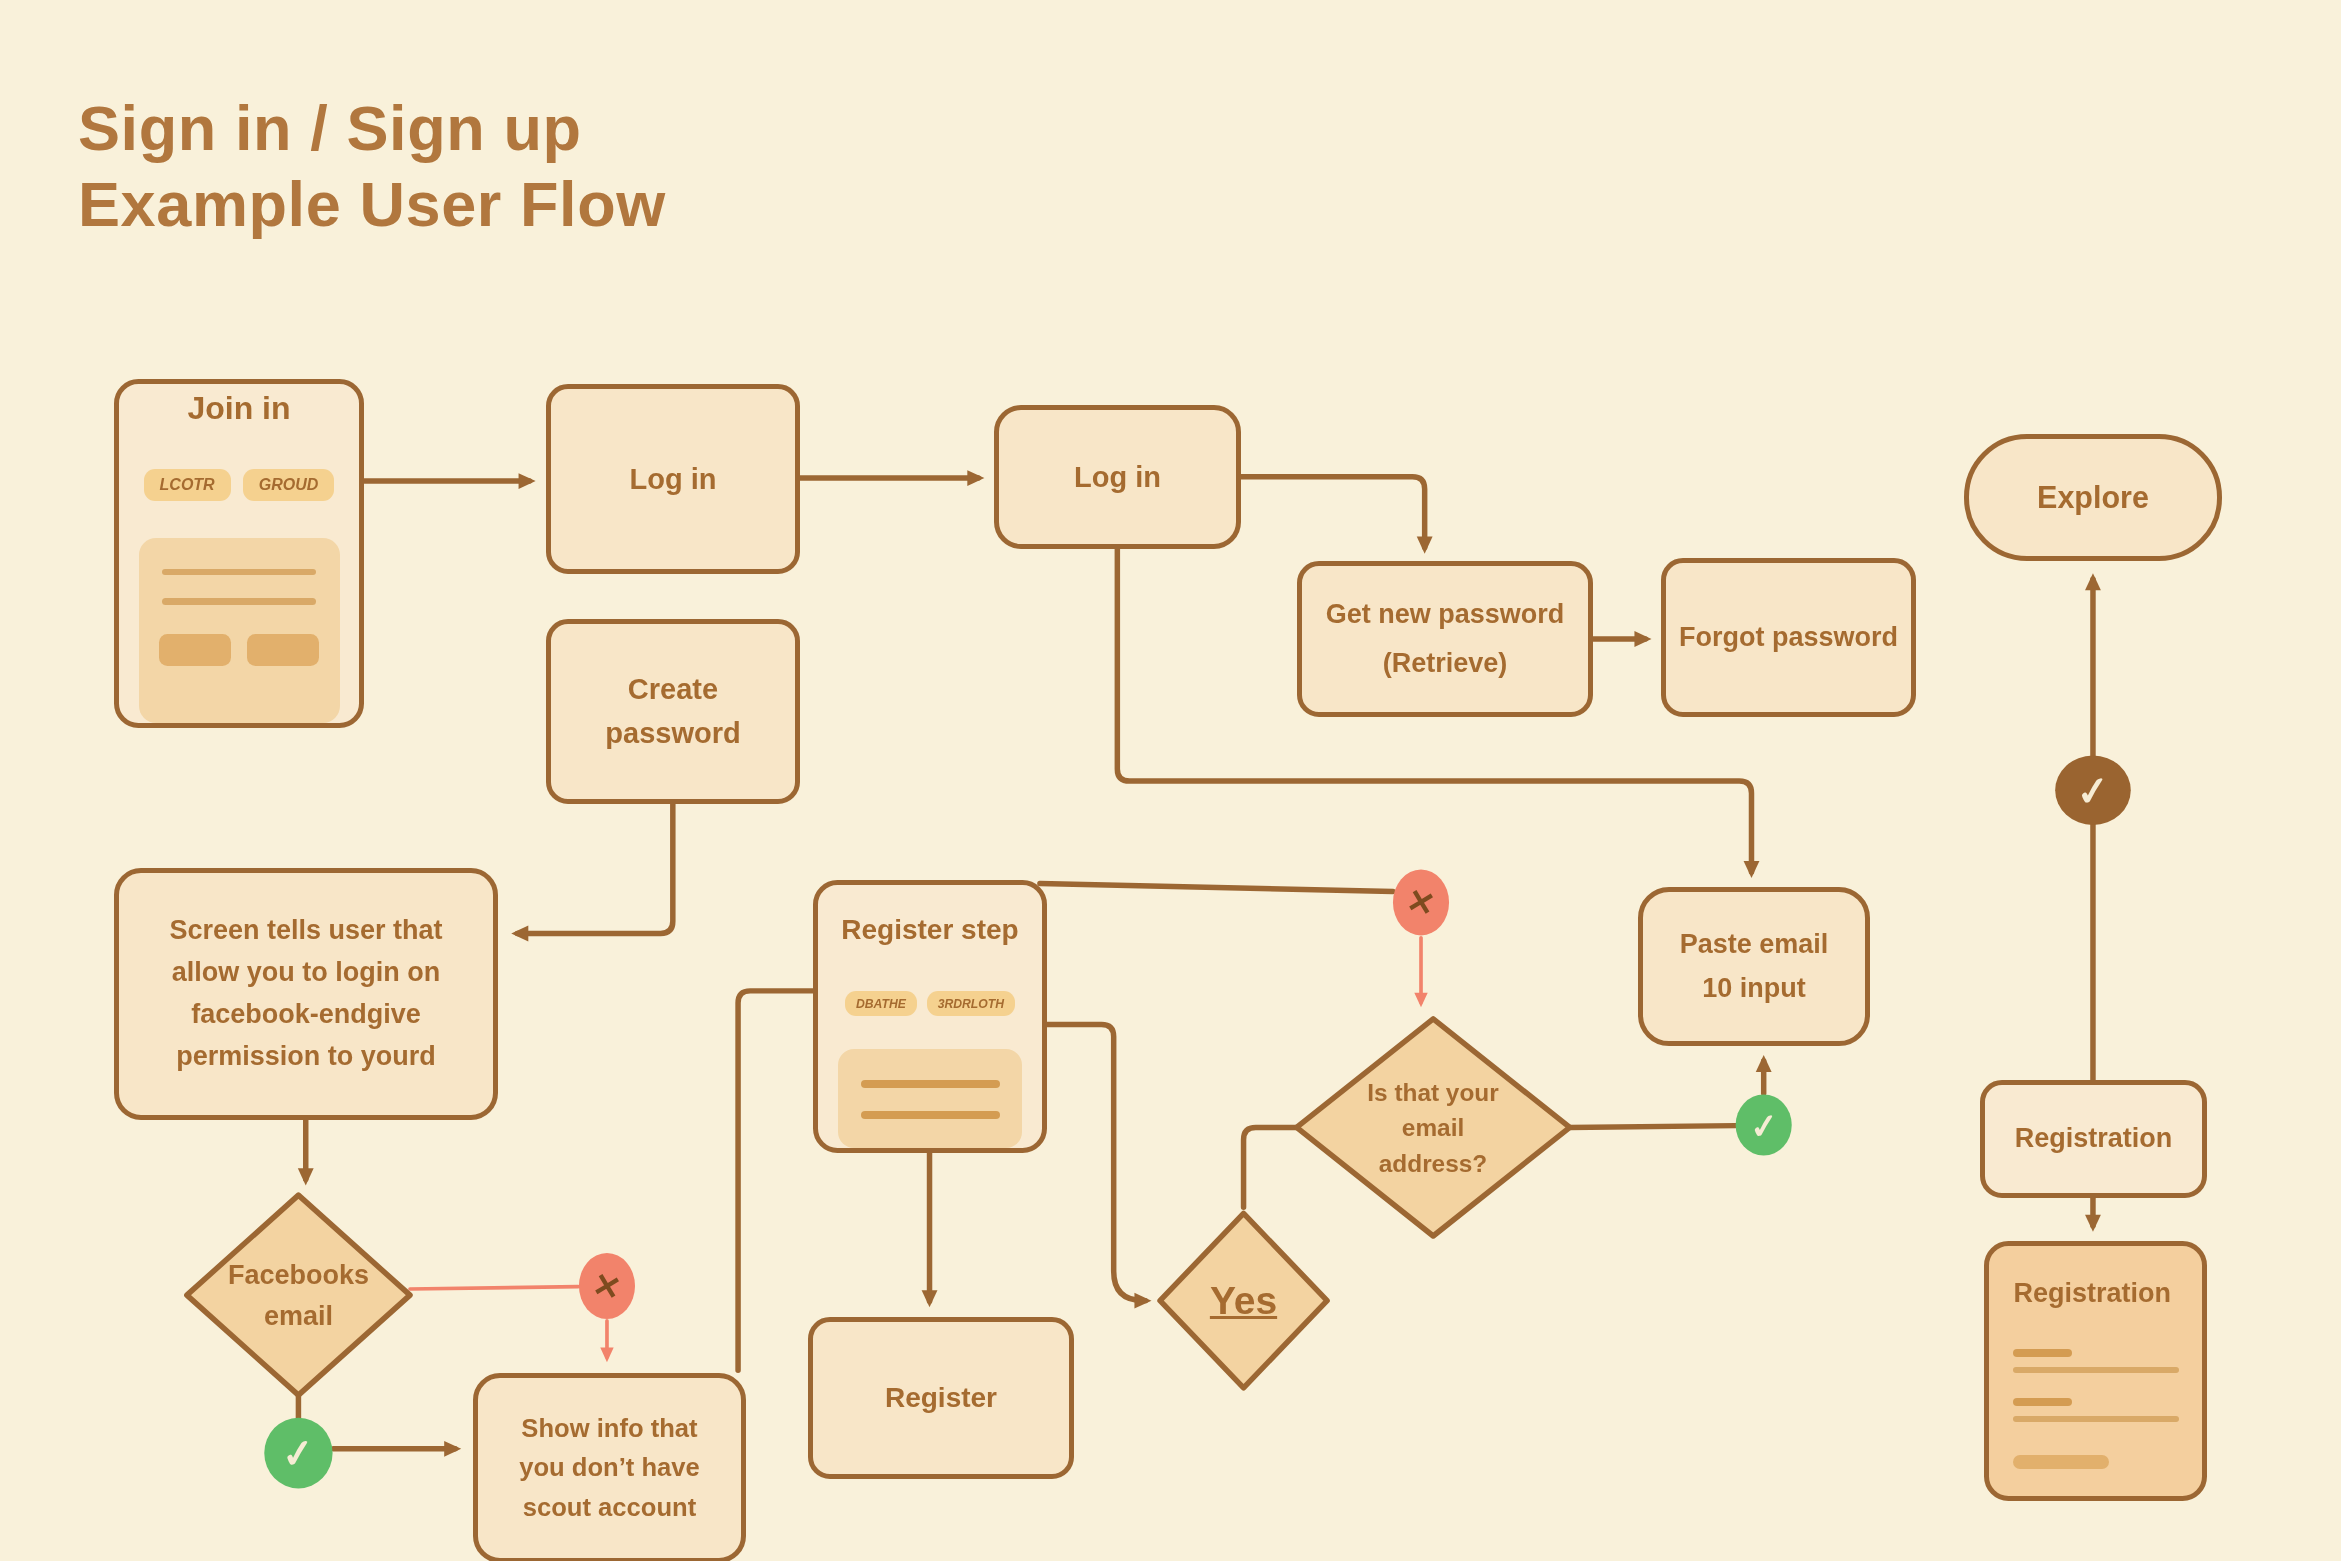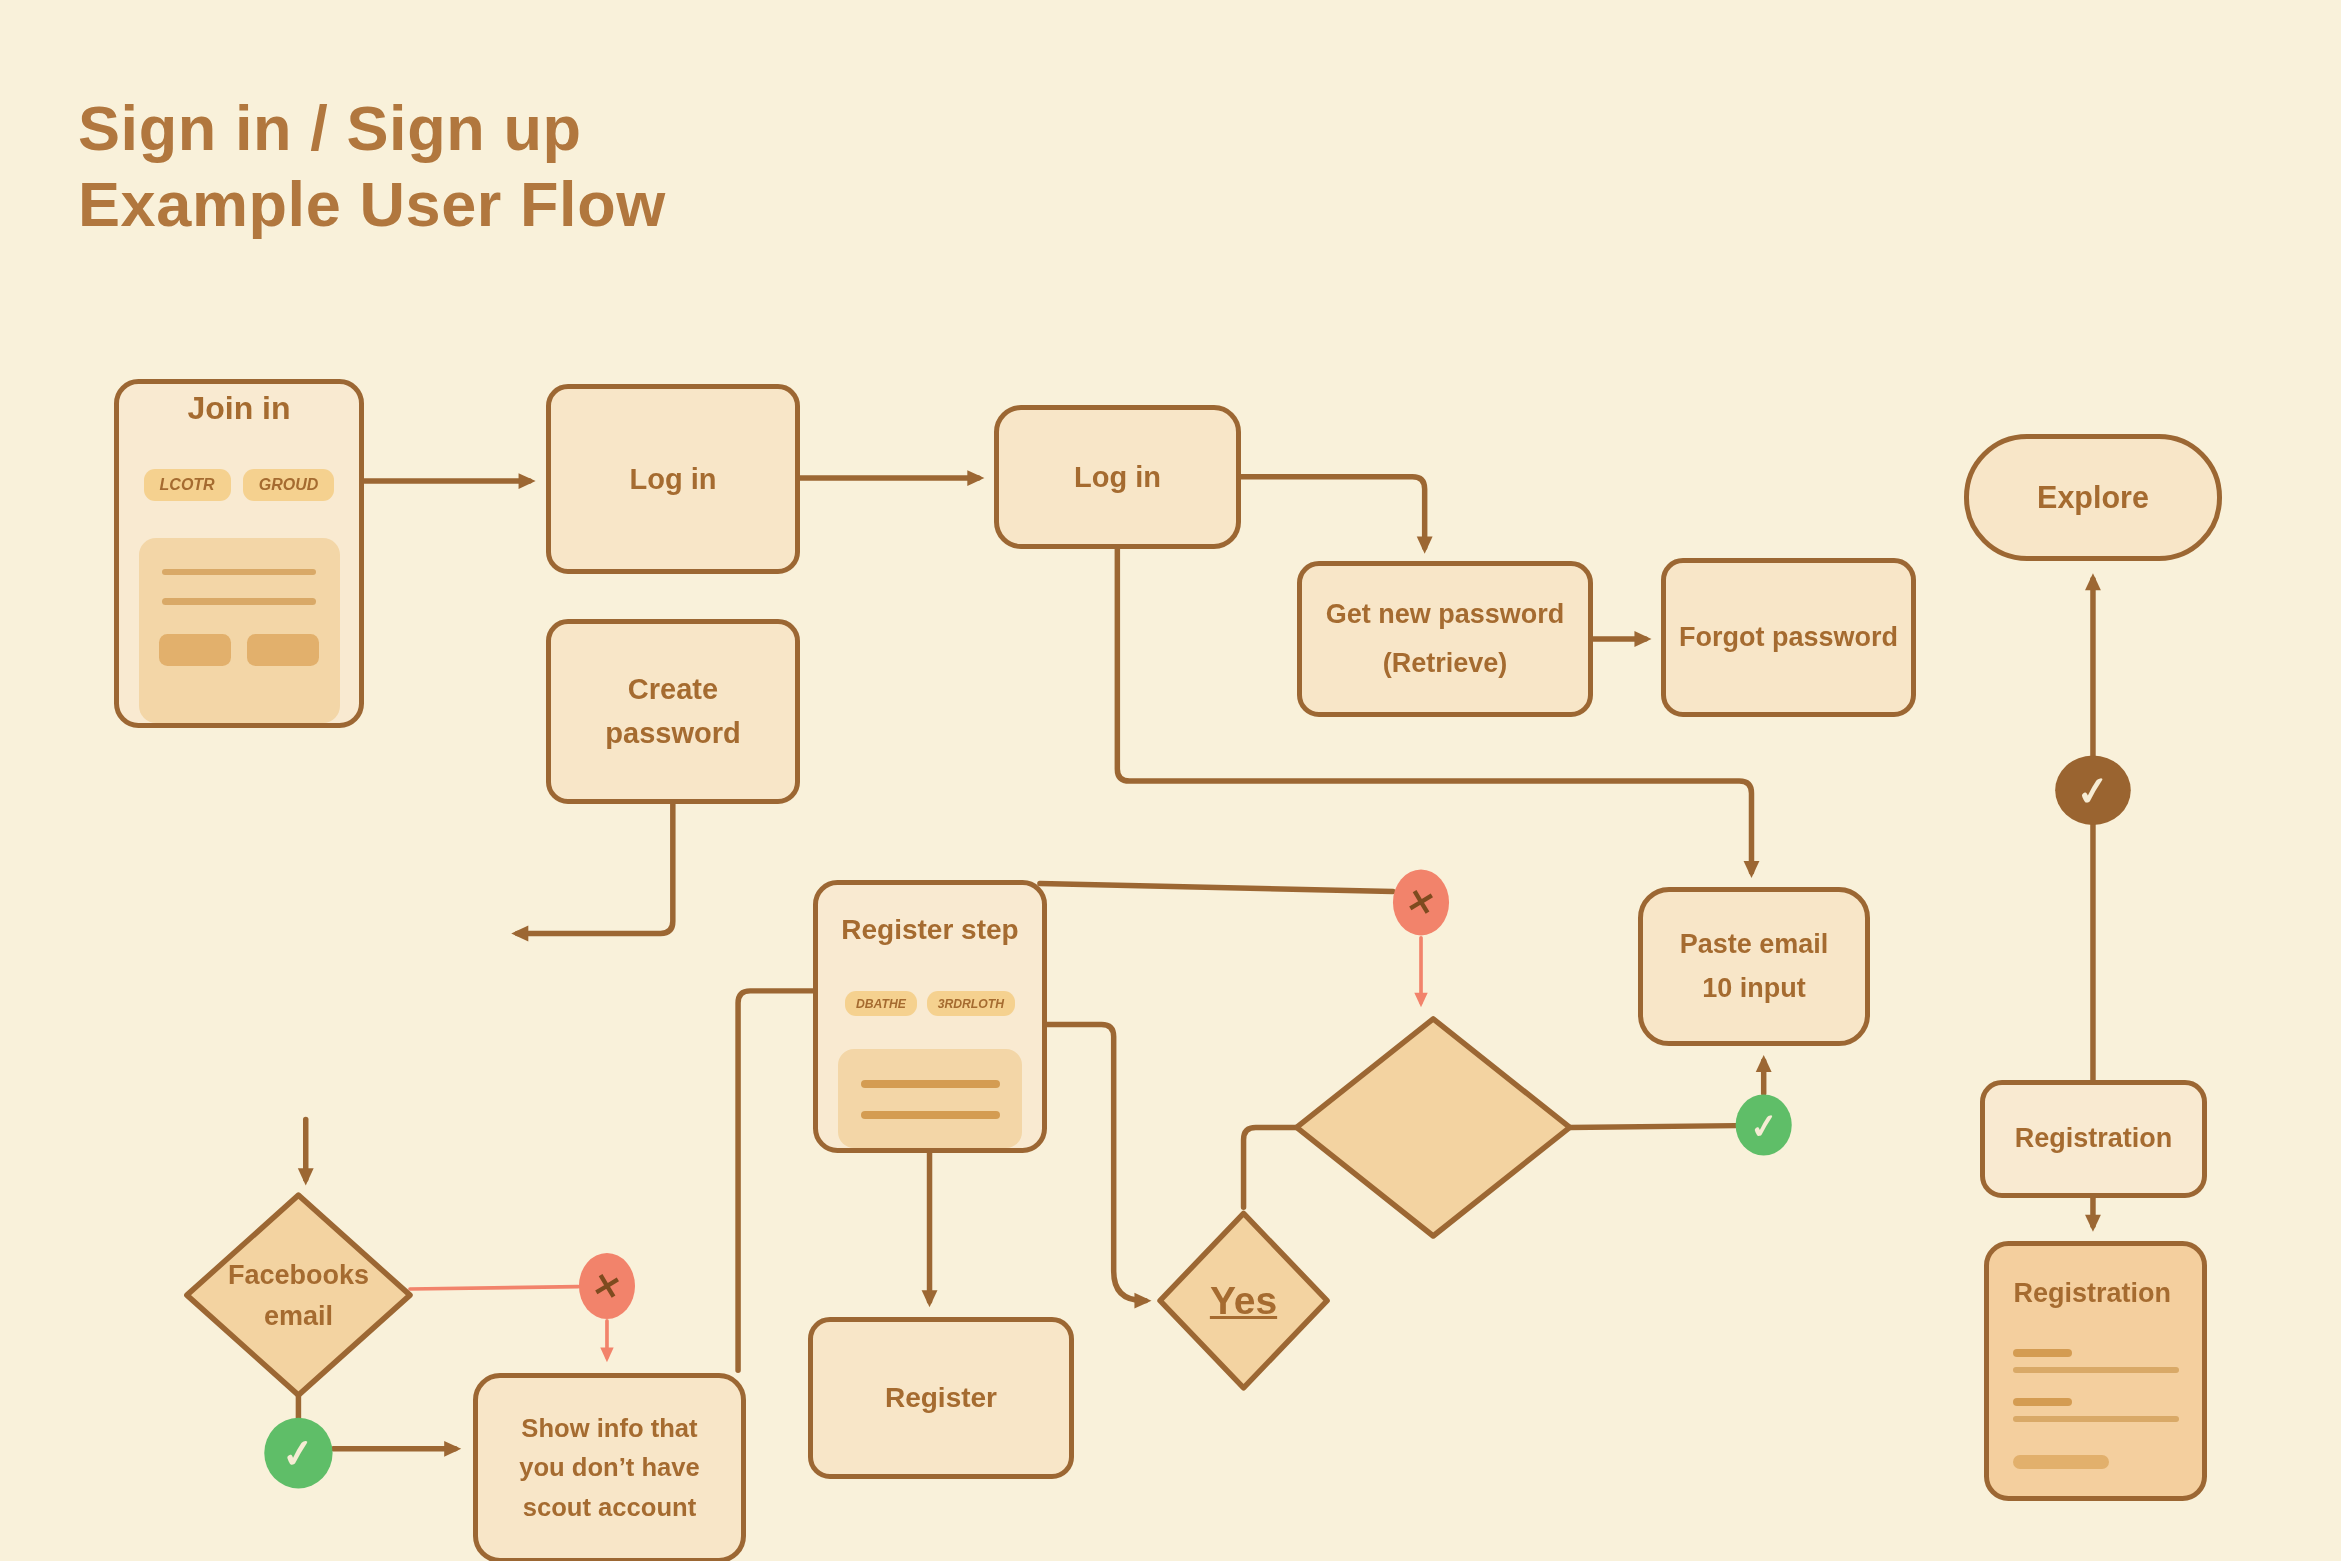--- a/index.html
+++ b/index.html
@@ -136,20 +136,23 @@
   </div>
 
   <div class="node" style="left:1964px; top:434px; width:258px; height:127px; border-radius:63px;">
     <div class="label" style="font-size:30.5px;">Explore</div>
   </div>
 
   <div class="node" style="left:546px; top:619px; width:254px; height:185px; border-radius:22px;">
     <div class="label" style="font-size:29px; width:146px; line-height:1.5;">Create password</div>
   </div>
 
+  <div class="node" style="left:114px; top:868px; width:384px; height:252px; border-radius:27px;">
+    <div class="label" style="font-size:27px; width:305px; line-height:1.55;">Screen tells user that allow you to login on facebook-endgive permission to yourd</div>
+  </div>
 
   <div class="node fill-light" style="left:813px; top:880px; width:234px; height:273px; border-radius:24.4px; justify-content:flex-start; padding-top:23px;">
     <div class="label" style="font-size:28px;">Register step</div>
     <div class="pills" style="margin-top:40px; gap:9.8px;">
       <span class="pill" style="font-size:12.2px; padding:5.5px 11px;">DBATHE</span>
       <span class="pill" style="font-size:12.2px; padding:5.5px 11px;">3RDRLOTH</span>
     </div>
     <div class="mock-card" style="width:184px; height:113px; border-radius:16px; margin-top:33px; padding-top:30.5px; gap:23px;">
       <div class="mock-strong" style="width:139px; height:8px;"></div>
       <div class="mock-strong" style="width:139px; height:8px;"></div>
@@ -184,20 +187,23 @@
     </div>
     <div class="mock-btn" style="width:96px; height:35px; border-radius:7.3px; margin-top:33px;"></div>
   </div>
 
   <div class="overlay" style="left:205px; top:1227px; width:187px; height:137px;">
     <div style="font-size:27px; width:146px; line-height:1.5;">Facebooks email</div>
   </div>
   <div class="overlay" style="left:1160px; top:1258px; width:167px; height:85px;">
     <div style="font-size:39px;text-decoration:underline;">Yes</div>
   </div>
+  <div class="overlay" style="left:1339px; top:1056px; width:188px; height:144px;">
+    <div style="font-size:24.4px; width:146px; line-height:1.45;">Is that your email address?</div>
+  </div>
 
   <div class="glyph glyph-x" style="left:1394px; top:871px; width:54px; height:63px; font-size:33px;">✕</div>
   <div class="glyph glyph-x" style="left:580px; top:1255px; width:54px; height:63px; font-size:33px;">✕</div>
   <div class="glyph glyph-check" style="left:264px; top:1419px; width:68px; height:68px; font-size:39px;">✓</div>
   <div class="glyph glyph-check" style="left:1736px; top:1096px; width:56px; height:59px; font-size:34px;">✓</div>
   <div class="glyph glyph-check" style="left:2055px; top:757px; width:76px; height:67px; font-size:40px;">✓</div>
 
 </div>
 
 

